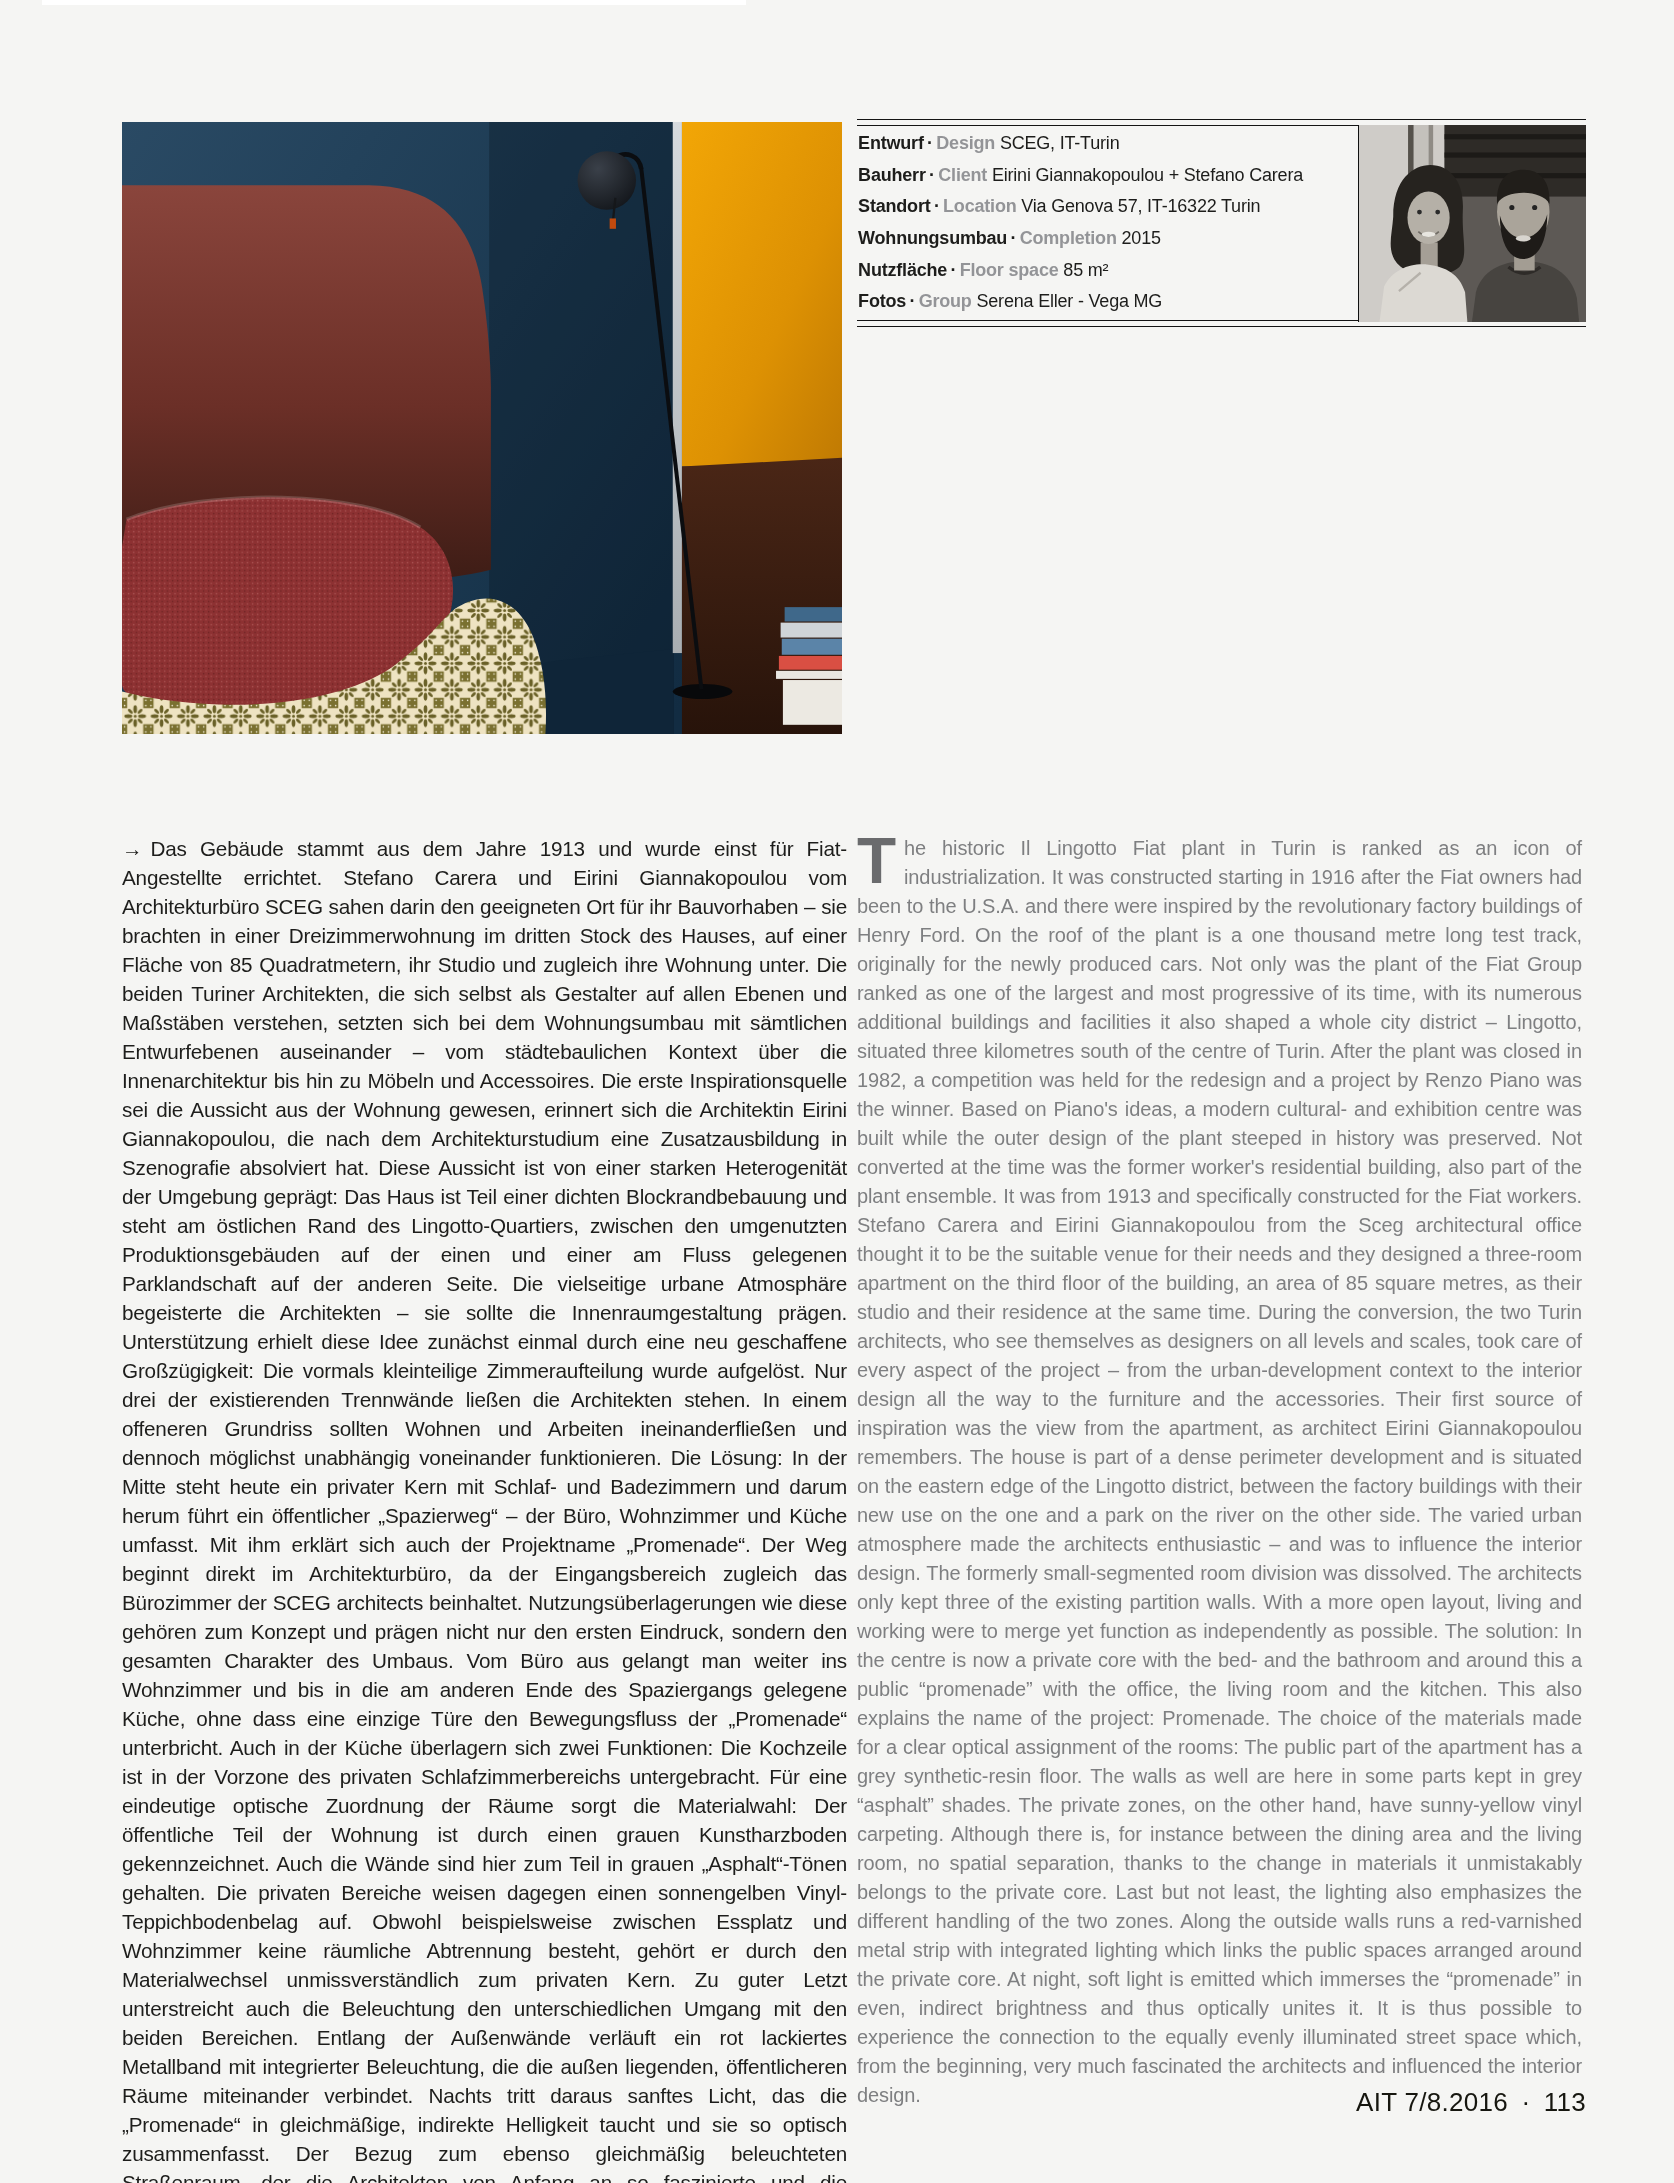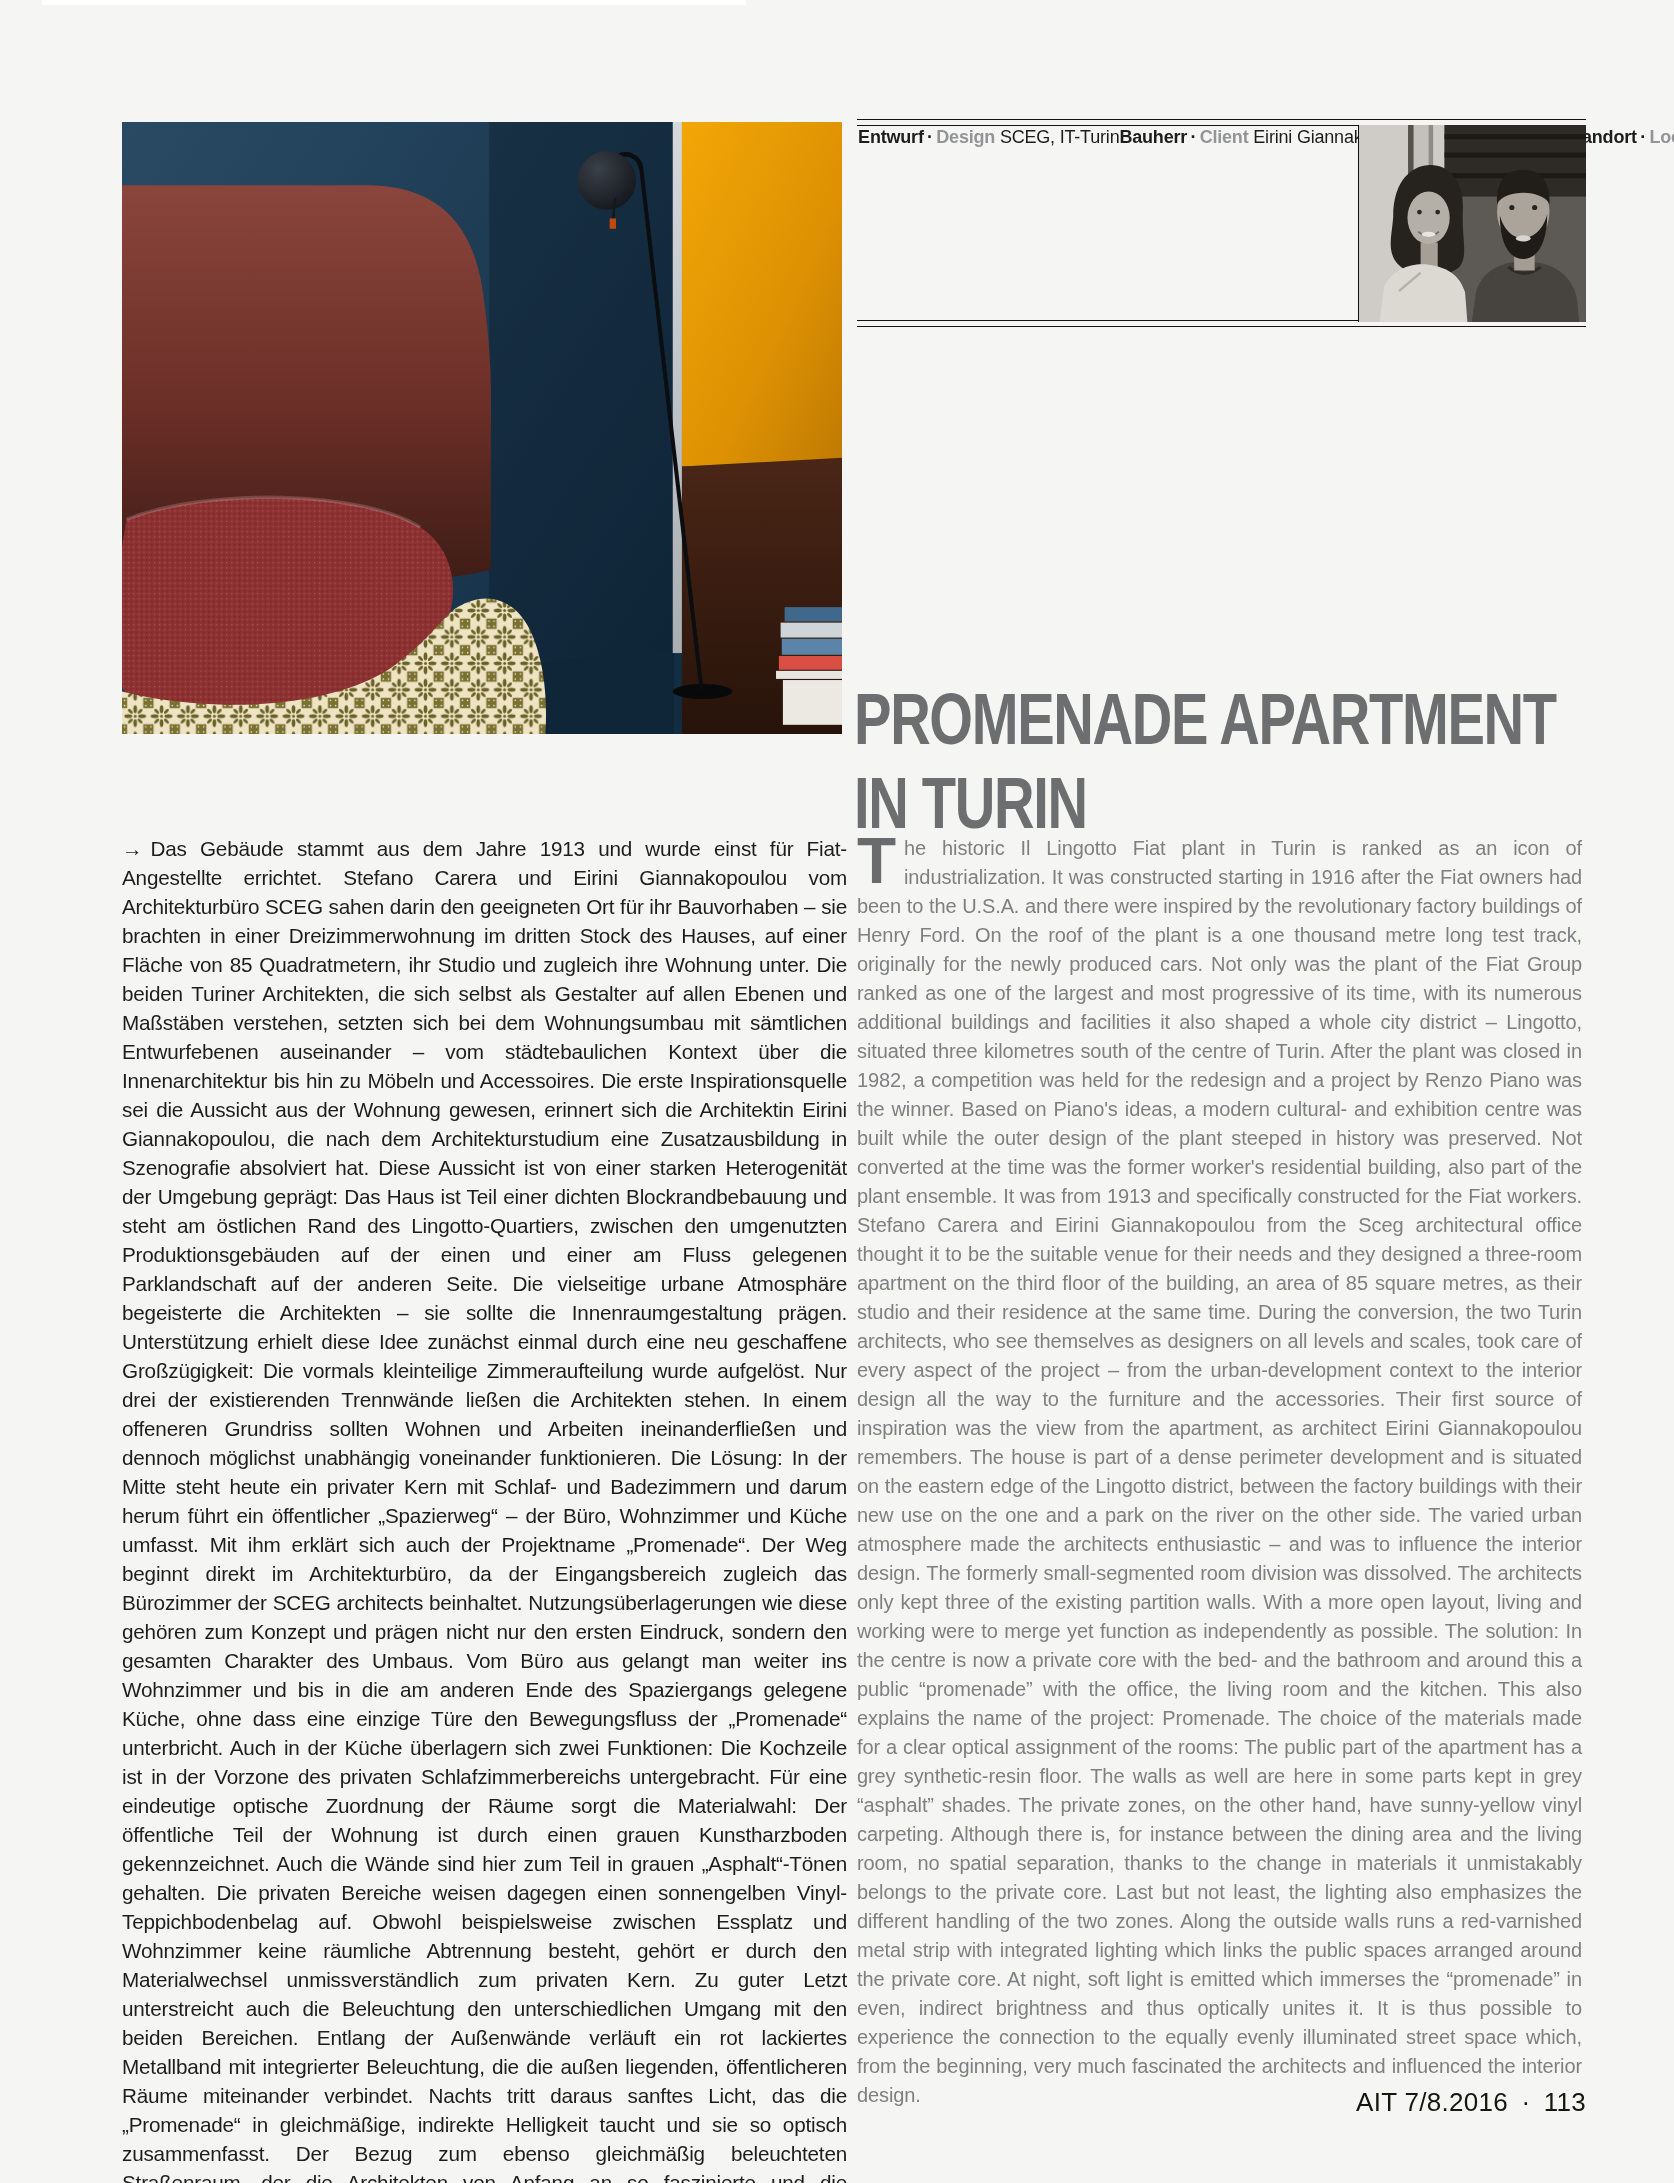--- a/index.html
+++ b/index.html
@@ -20,21 +20,21 @@
     position:absolute;left:857px;top:119px;width:729px;height:208px;
     border-top:1.7px solid #141414;border-bottom:1.7px solid #141414;
     box-sizing:border-box;
   }
   .infoblock::before{content:"";position:absolute;left:0;right:0;top:1.7px;height:1.7px;background:#f5f5f3;}
   .infoblock::after{content:"";position:absolute;left:0;right:0;bottom:1.7px;height:1.7px;background:#f5f5f3;}
   .rule-inner-top{position:absolute;left:0;right:0;top:4.6px;height:1.7px;background:#141414;}
   .rule-inner-bottom{position:absolute;left:0;right:0;bottom:4.6px;height:1.7px;background:#141414;}
   .info-rows{
     position:absolute;left:1.1px;top:8px;bottom:8px;width:488px;
-    display:flex;flex-direction:row;justify-content:space-around;
+    display:flex;flex-direction:column;justify-content:space-around;
   }
   .info-row{font-size:18px;line-height:1.1;white-space:nowrap;letter-spacing:-0.2px;}
   .lab-de{font-weight:bold;color:#1d1d1b;}
   .dot-sep{font-weight:bold;color:#1d1d1b;padding:0 3.4px;}
   .lab-en{font-weight:bold;color:#93949
 
 7;}
   .lab-en{font-weight:bold;color:#939497;}
   .info-val{font-weight:normal;color:#1d1d1b;}
   .portrait{
@@ -220,24 +220,20 @@
           <path d="M242,138 C240,96 260,78 288,78 C318,78 336,98 334,138 C320,112 256,112 242,138 Z" fill="#211e1a"></path>
           <path d="M247,158 C247,208 264,234 288,234 C313,234 330,206 330,156 C322,188 300,198 288,198 C275,198 255,188 247,158 Z" fill="#1e1b18"></path>
           <ellipse cx="288" cy="198" rx="13" ry="5.5" fill="#d8d5cf"></ellipse>
           <circle cx="268" cy="144" r="4.5" fill="#232323"></circle>
           <circle cx="308" cy="144" r="4.5" fill="#232323"></circle>
         </g>
       </svg>
     </div>
   </div>
 
-  <h1 class="title">
-    <span class="squeeze">PROMENADE APARTMENT</span><br>
-    <span class="squeeze">IN TURIN</span>
-  </h1>
 
   <div class="col col-de" lang="de">
     <span class="arrow">→</span><span>Das Gebäude stammt aus dem Jahre 1913 und wurde einst für Fiat-Angestellte errichtet. Stefano Carera und Eirini Giannakopoulou vom Architekturbüro SCEG sahen darin den geeigneten Ort für ihr Bauvorhaben – sie brachten in einer Dreizimmerwohnung im dritten Stock des Hauses, auf einer Fläche von 85 Quadratmetern, ihr Studio und zugleich ihre Wohnung unter. Die beiden Turiner Architekten, die sich selbst als Gestalter auf allen Ebenen und Maßstäben verstehen, setzten sich bei dem Wohnungsumbau mit sämtlichen Entwurfebenen auseinander – vom städtebaulichen Kontext über die Innenarchitektur bis hin zu Möbeln und Accessoires. Die erste Inspirationsquelle sei die Aussicht aus der Wohnung gewesen, erinnert sich die Architektin Eirini Giannakopoulou, die nach dem Architekturstudium eine Zusatzausbildung in Szenografie absolviert hat. Diese Aussicht ist von einer starken Heterogenität der Umgebung geprägt: Das Haus ist Teil einer dichten Blockrandbebauung und steht am östlichen Rand des Lingotto-Quartiers, zwischen den umgenutzten Produktionsgebäuden auf der einen und einer am Fluss gelegenen Parklandschaft auf der anderen Seite. Die vielseitige urbane Atmosphäre begeisterte die Architekten – sie sollte die Innenraumgestaltung prägen. Unterstützung erhielt diese Idee zunächst einmal durch eine neu geschaffene Großzügigkeit: Die vormals kleinteilige Zimmeraufteilung wurde aufgelöst. Nur drei der existierenden Trennwände ließen die Architekten stehen. In einem offeneren Grundriss sollten Wohnen und Arbeiten ineinanderfließen und dennoch möglichst unabhängig voneinander funktionieren. Die Lösung: In der Mitte steht heute ein privater Kern mit Schlaf- und Badezimmern und darum herum führt ein öffentlicher „Spazierweg“ – der Büro, Wohnzimmer und Küche umfasst. Mit ihm erklärt sich auch der Projektname „Promenade“. Der Weg beginnt direkt im Architekturbüro, da der Eingangsbereich zugleich das Bürozimmer der SCEG architects beinhaltet. Nutzungsüberlagerungen wie diese gehören zum Konzept und prägen nicht nur den ersten Eindruck, sondern den gesamten Charakter des Umbaus. Vom Büro aus gelangt man weiter ins Wohnzimmer und bis in die am anderen Ende des Spaziergangs gelegene Küche, ohne dass eine einzige Türe den Bewegungsfluss der „Promenade“ unterbricht. Auch in der Küche überlagern sich zwei Funktionen: Die Kochzeile ist in der Vorzone des privaten Schlafzimmerbereichs untergebracht. Für eine eindeutige optische Zuordnung der Räume sorgt die Materialwahl: Der öffentliche Teil der Wohnung ist durch einen grauen Kunstharzboden gekennzeichnet. Auch die Wände sind hier zum Teil in grauen „Asphalt“-Tönen gehalten. Die privaten Bereiche weisen dagegen einen sonnengelben Vinyl-Teppichbodenbelag auf. Obwohl beispielsweise zwischen Essplatz und Wohnzimmer keine räumliche Abtrennung besteht, gehört er durch den Materialwechsel unmissverständlich zum privaten Kern. Zu guter Letzt unterstreicht auch die Beleuchtung den unterschiedlichen Umgang mit den beiden Bereichen. Entlang der Außenwände verläuft ein rot lackiertes Metallband mit integrierter Beleuchtung, die die außen liegenden, öffentlicheren Räume miteinander verbindet. Nachts tritt daraus sanftes Licht, das die „Promenade“ in gleichmäßige, indirekte Helligkeit taucht und sie so optisch zusammenfasst. Der Bezug zum ebenso gleichmäßig beleuchteten Straßenraum, der die Architekten von Anfang an so faszinierte und die Innenarchitektur prägte, wird auf diese Weise auch nach außen erlebbar gemacht.</span>
   </div>
 
   <div class="col col-en" lang="en">
     <span class="dropcap">T</span><span>he historic Il Lingotto Fiat plant in Turin is ranked as an icon of industrialization. It was constructed starting in 1916 after the Fiat owners had been to the U.S.A. and there were inspired by the revolutionary factory buildings of Henry Ford. On the roof of the plant is a one thousand metre long test track, originally for the newly produced cars. Not only was the plant of the Fiat Group ranked as one of the largest and most progressive of its time, with its numerous additional buildings and facilities it also shaped a whole city district – Lingotto, situated three kilometres south of the centre of Turin. After the plant was closed in 1982, a competition was held for the redesign and a project by Renzo Piano was the winner. Based on Piano's ideas, a modern cultural- and exhibition centre was built while the outer design of the plant steeped in history was preserved. Not converted at the time was the former worker's residential building, also part of the plant ensemble. It was from 1913 and specifically constructed for the Fiat workers. Stefano Carera and Eirini Giannakopoulou from the Sceg architectural office thought it to be the suitable venue for their needs and they designed a three-room apartment on the third floor of the building, an area of 85 square metres, as their studio and their residence at the same time. During the conversion, the two Turin architects, who see themselves as designers on all levels and scales, took care of every aspect of the project – from the urban-development context to the interior design all the way to the furniture and the accessories. Their first source of inspiration was the view from the apartment, as architect Eirini Giannakopoulou remembers. The house is part of a dense perimeter development and is situated on the eastern edge of the Lingotto district, between the factory buildings with their new use on the one and a park on the river on the other side. The varied urban atmosphere made the architects enthusiastic – and was to influence the interior design. The formerly small-segmented room division was dissolved. The architects only kept three of the existing partition walls. With a more open layout, living and working were to merge yet function as independently as possible. The solution: In the centre is now a private core with the bed- and the bathroom and around this a public “promenade” with the office, the living room and the kitchen. This also explains the name of the project: Promenade. The choice of the materials made for a clear optical assignment of the rooms: The public part of the apartment has a grey synthetic-resin floor. The walls as well are here in some parts kept in grey “asphalt” shades. The private zones, on the other hand, have sunny-yellow vinyl carpeting. Although there is, for instance between the dining area and the living room, no spatial separation, thanks to the change in materials it unmistakably belongs to the private core. Last but not least, the lighting also emphasizes the different handling of the two zones. Along the outside walls runs a red-varnished metal strip with integrated lighting which links the public spaces arranged around the private core. At night, soft light is emitted which immerses the “promenade” in even, indirect brightness and thus optically unites it. It is thus possible to experience the connection to the equally evenly illuminated street space which, from the beginning, very much fascinated the architects and influenced the interior design.</span>
   </div>
 
   <div class="footer">AIT 7/8.2016 · 113</div>

